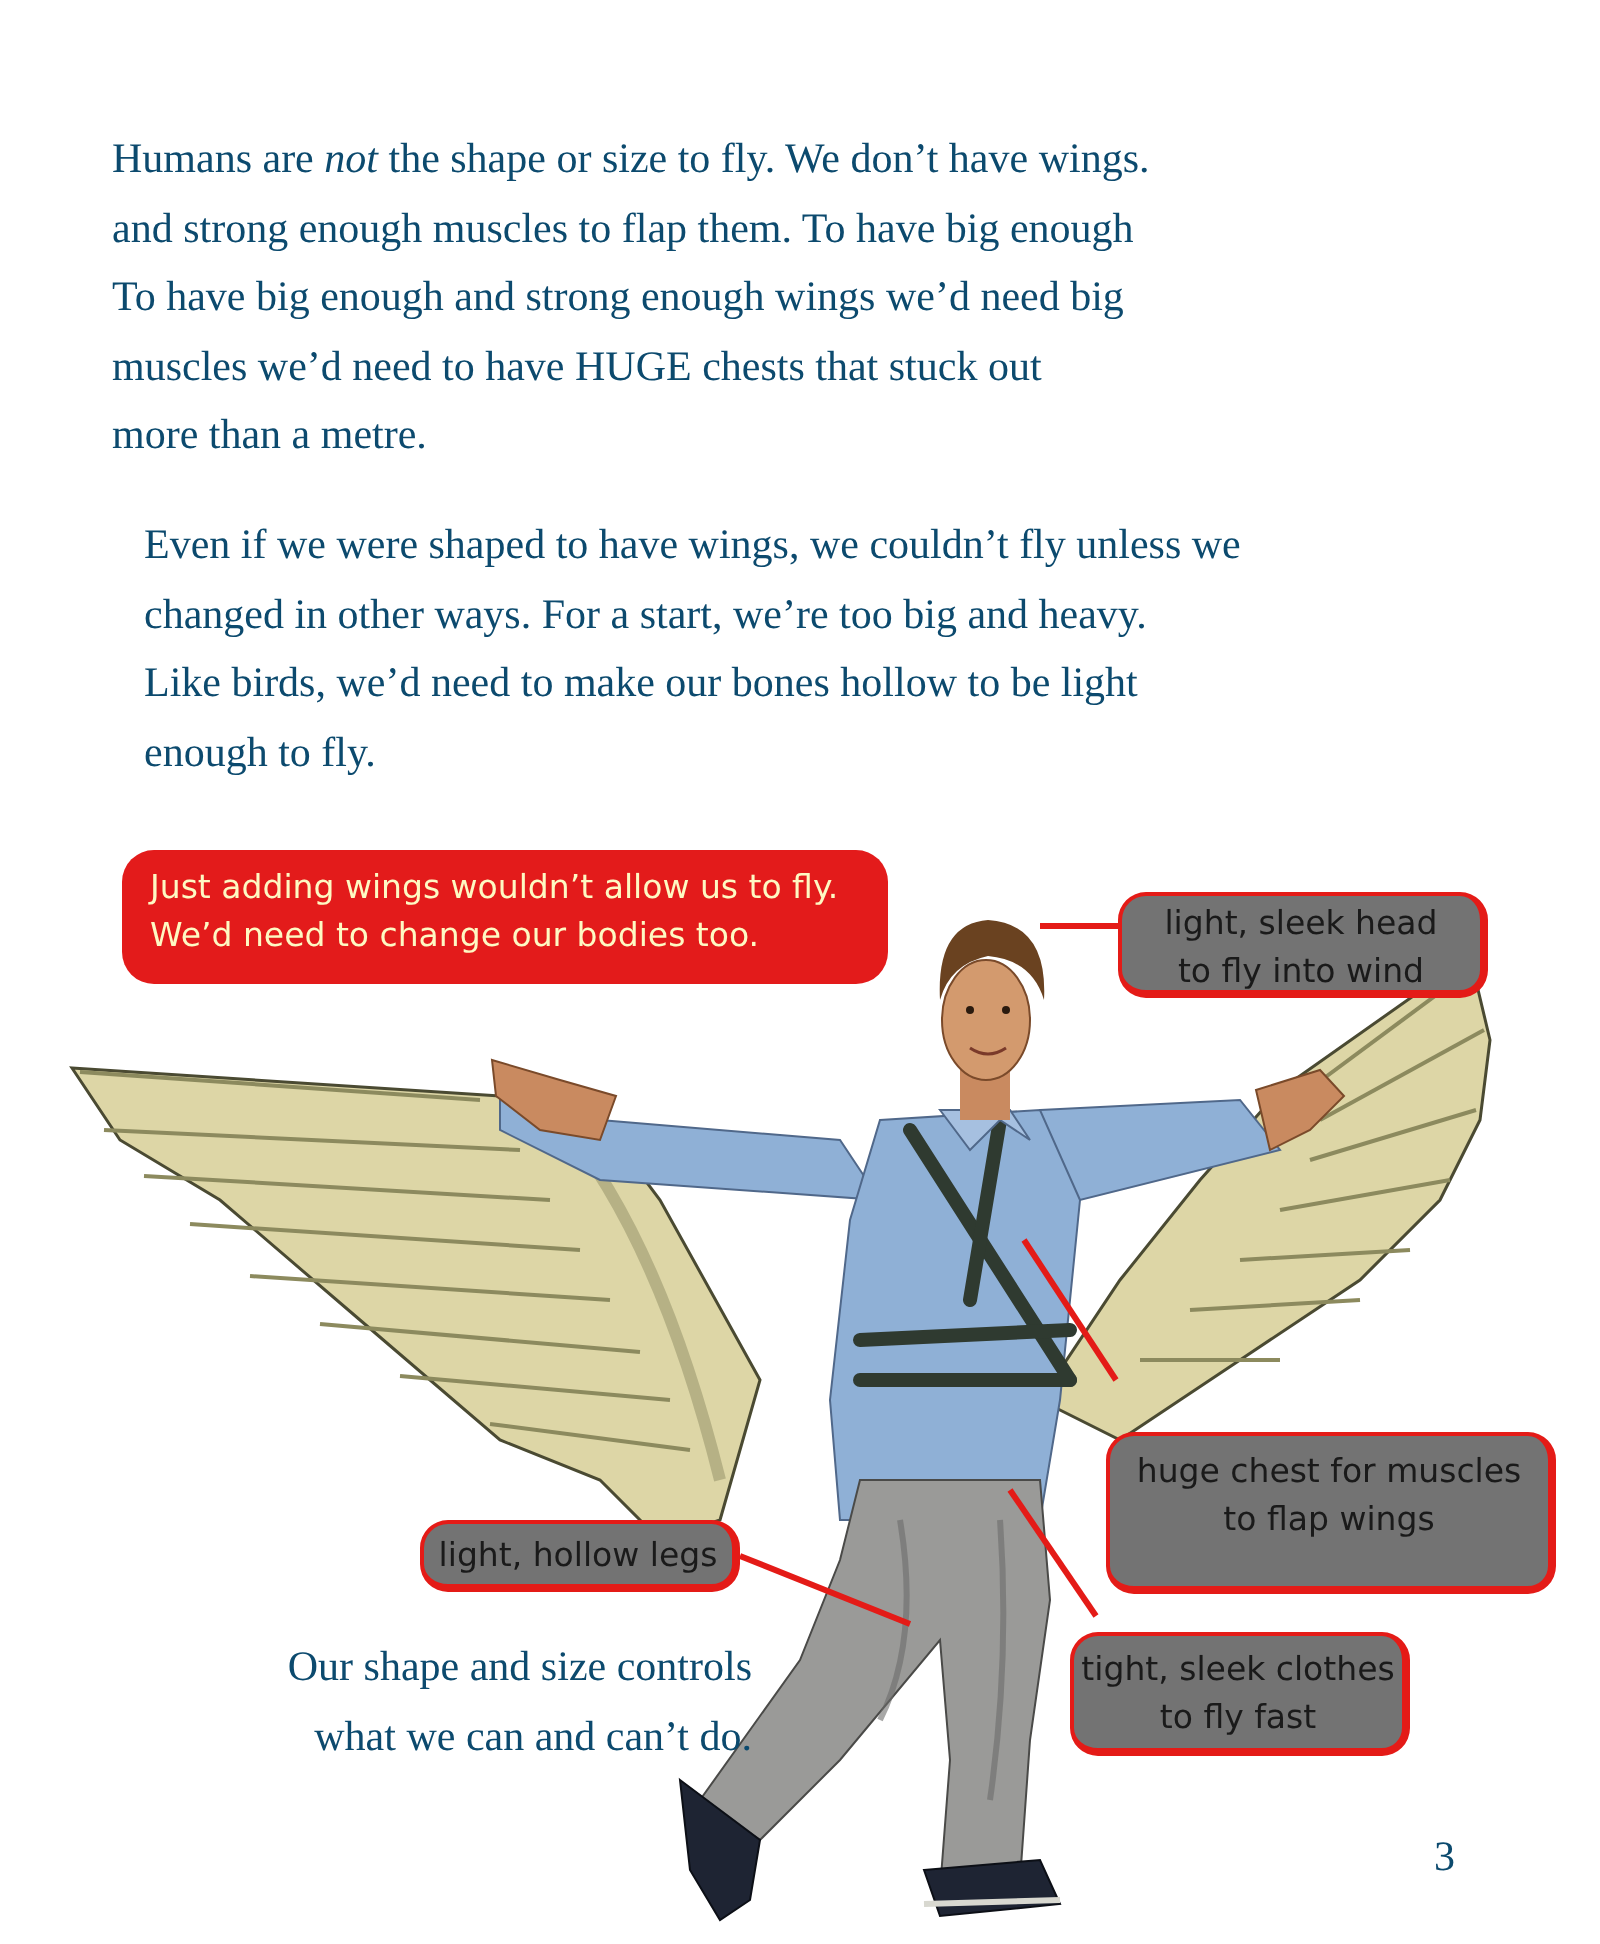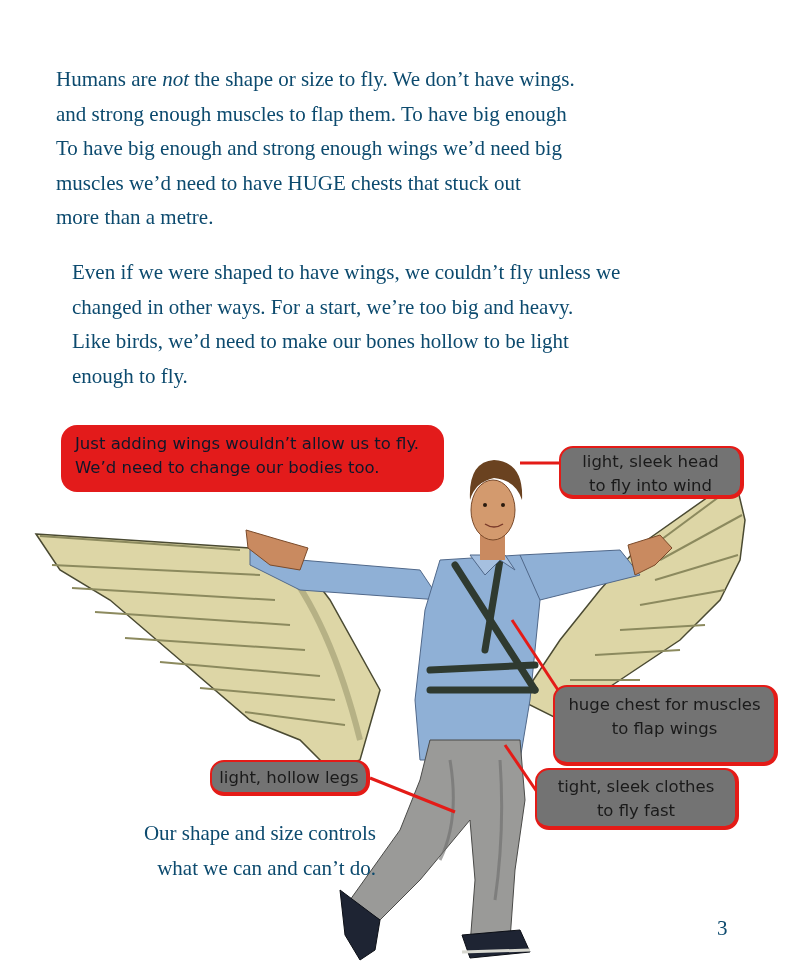--- a/index.html
+++ b/index.html
@@ -16,35 +16,35 @@
     .para1 { position: absolute; left: 56px; top: 62px; width: 700px; }
     .para2 { position: absolute; left: 72px; top: 255px; width: 700px; }
     .para3 { position: absolute; left: 56px; top: 816px; width: 320px; text-align: right; }
     .line { display: block; white-space: nowrap; }
     .sans {
       font-family: "DejaVu Sans", "Liberation Sans", sans-serif;
     }
     .callout-red {
       position: absolute; left: 61px; top: 425px; width: 383px; height: 67px;
       background: #e31b1b; border-radius: 16px;
-      color: #0f172a; font-size: 16.5px; line-height: 24px;
+      color: #fef9c3; font-size: 16.5px; line-height: 24px;
       box-sizing: border-box; padding: 7px 0 0 14px;
     }
     .callout {
       position: absolute; background: #737373;
       border: 2px solid #e41b17; border-right-width: 4px; border-bottom-width: 4px;
       border-radius: 14px; box-sizing: border-box;
       color: #1a1a1a; font-size: 16.5px; line-height 24px;
       text-align: center;
     }
     .callout span { display: block; line-height: 24px; }
     .c-head { left: 559px; top: 446px; width: 185px; height: 53px; padding-top: 2px; }
-    .c-chest { left: 553px; top: 685px; width: 225px; height: 81px; padding-top: 6px; }
+    .c-chest { left: 553px; top: 716px; width: 225px; height: 81px; padding-top: 6px; }
     .c-legs { left: 210px; top: 760px; width: 160px; height: 36px; padding-top: 4px; }
-    .c-clothes { left: 535px; top: 768px; width: 204px; height: 62px; padding-top: 5px; }
+    .c-clothes { left: 535px; top: 816px; width: 170px; height: 62px; padding-top: 5px; }
     .page-num { position: absolute; left: 717px; top: 911px; font-size: 21px; }
     .illustration { position: absolute; left: 0; top: 420px; width: 800px; height: 552px; }
     .leader { position: absolute; left: 0; top: 0; width: 800px; height: 972px; pointer-events: none; }
   </style>
 </head>
 <body>
 
 <div class="serif para1">
   <span class="line"><span>Humans are </span><em>not</em><span> the shape or size to fly. We don’t have wings.</span></span>
   <span class="line">and strong enough muscles to flap them. To have big enough</span>

